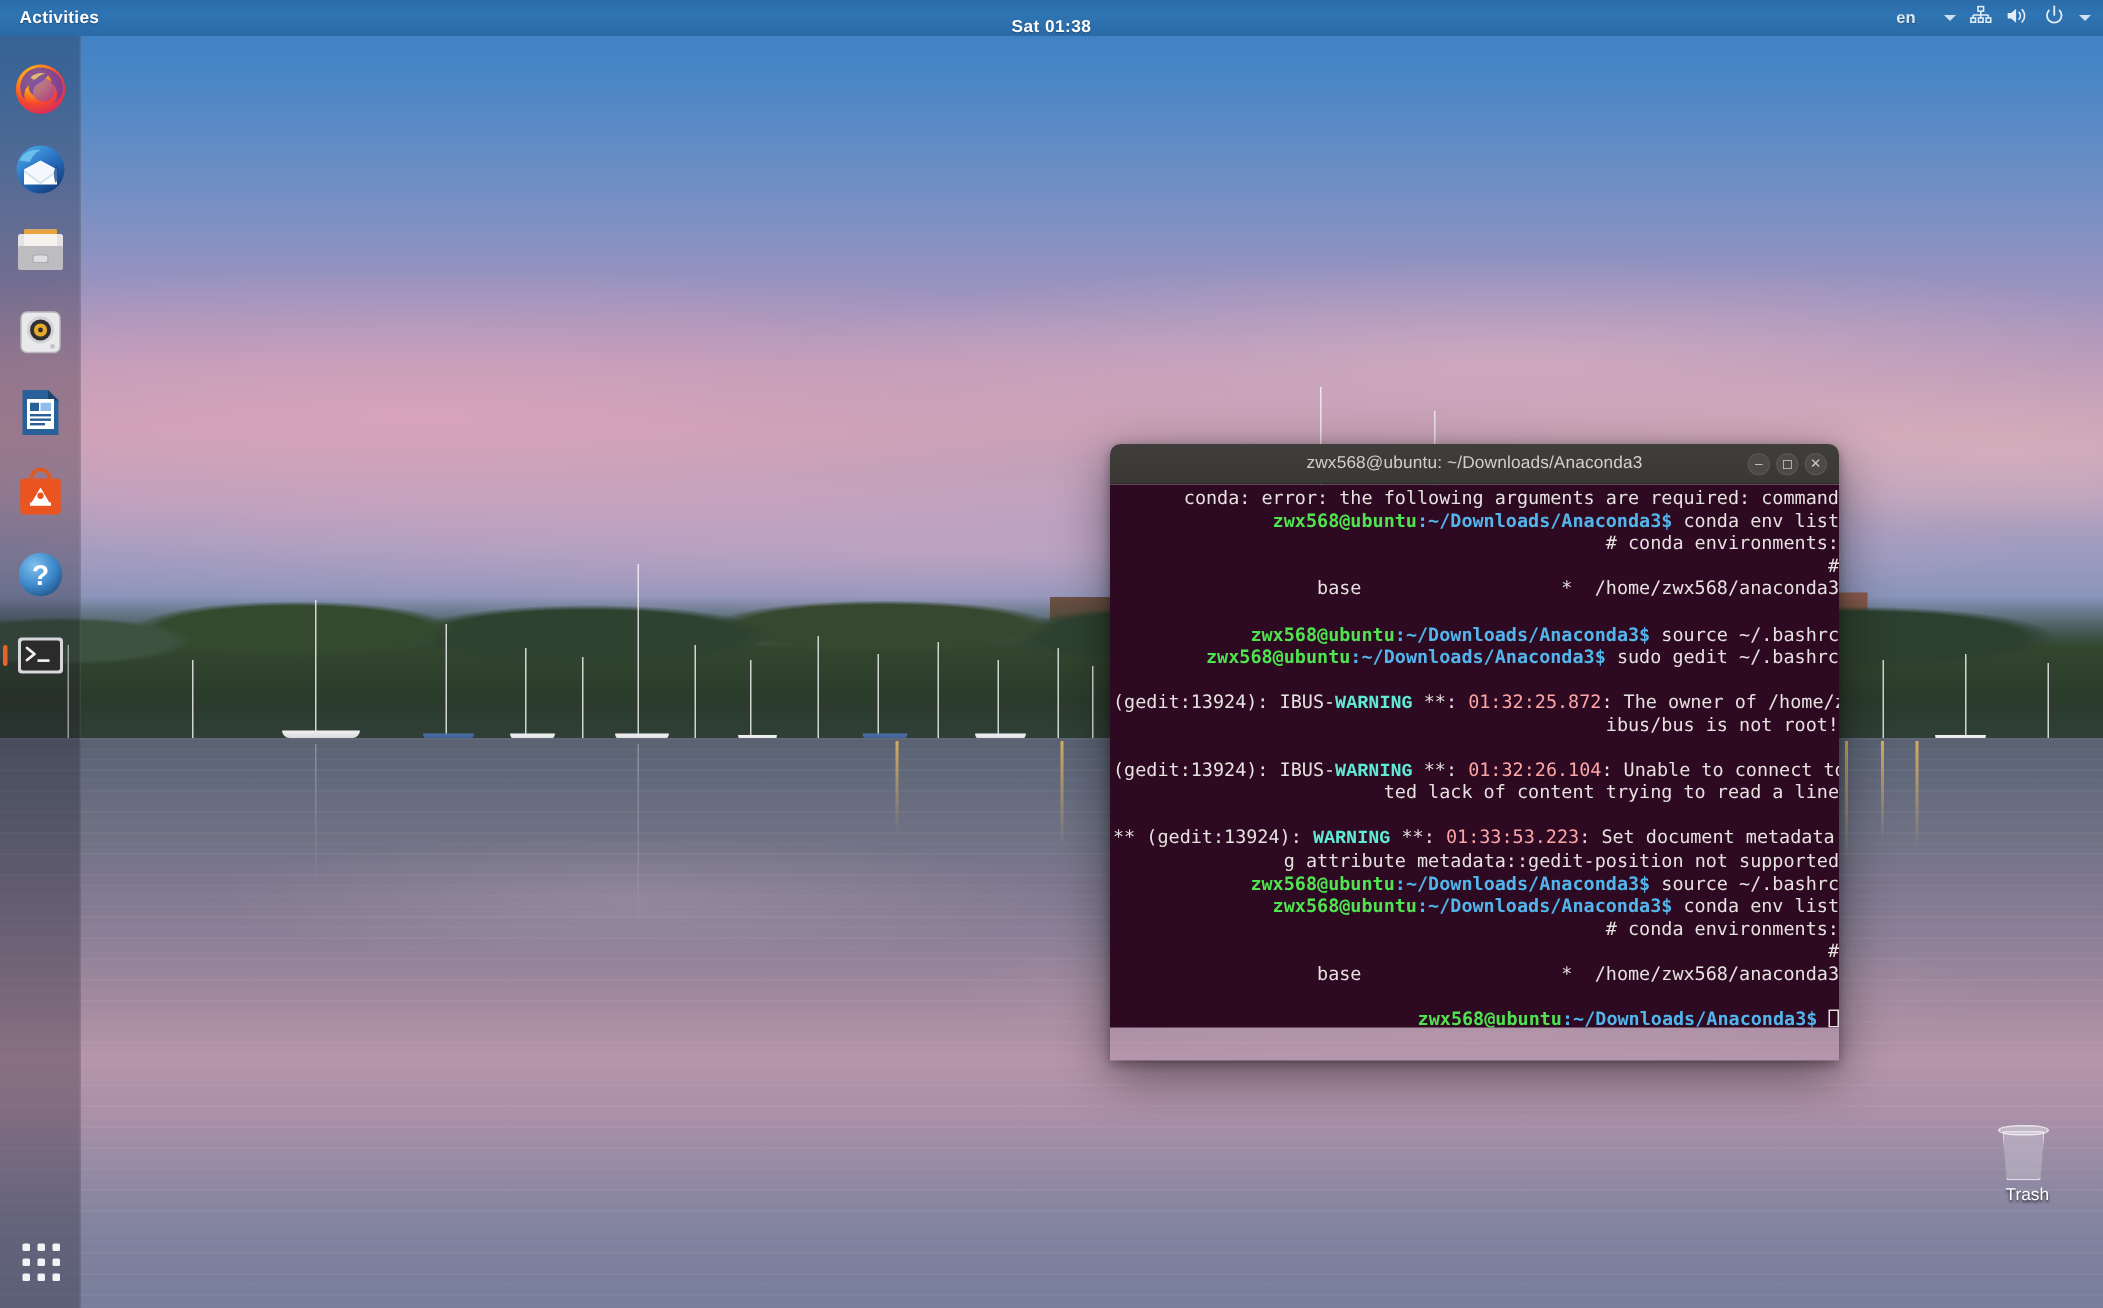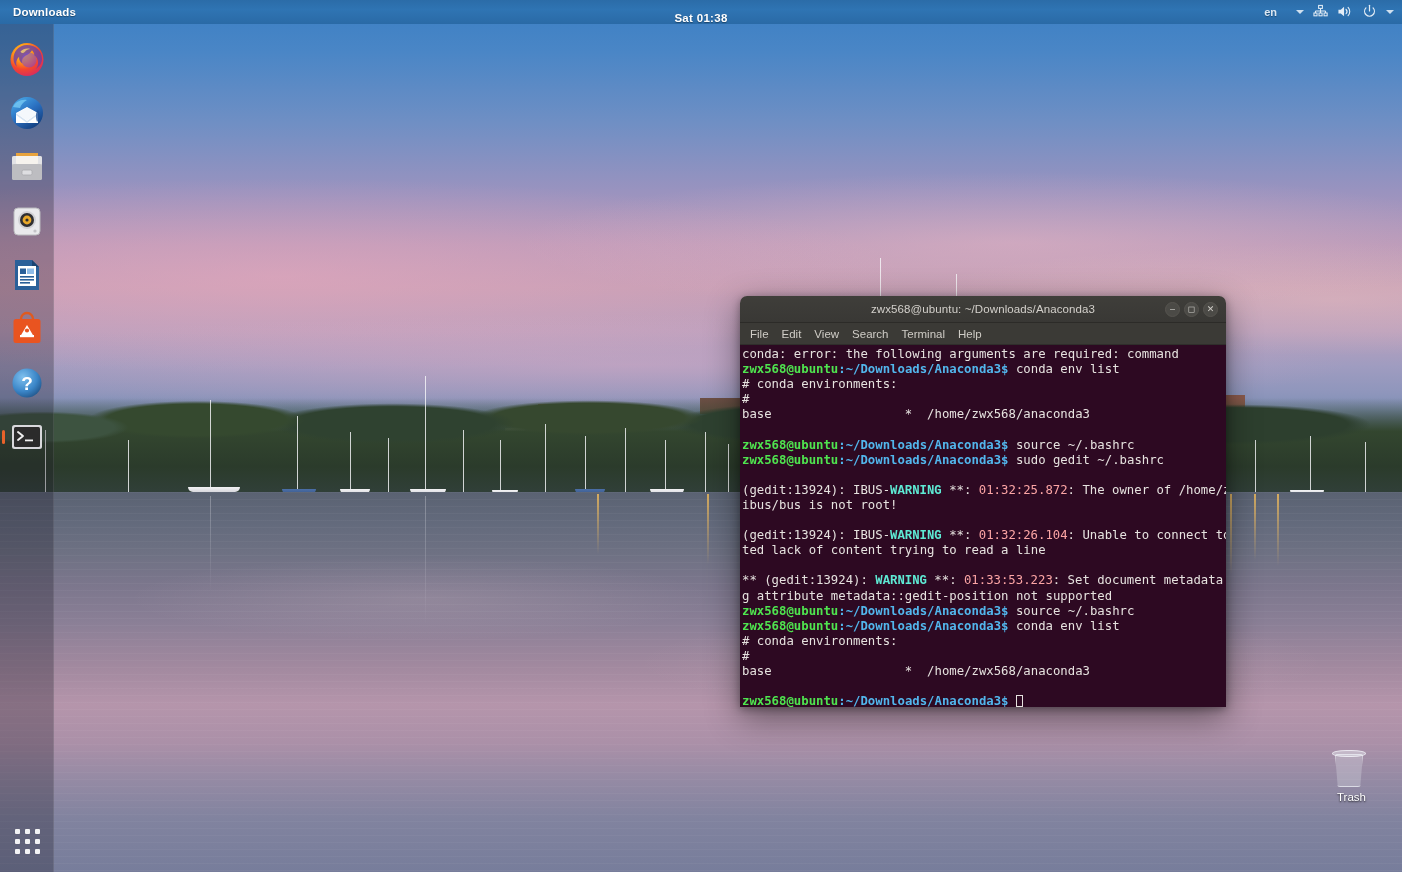--- a/index.html
+++ b/index.html
@@ -205,21 +205,21 @@
   #menubar{
     height:22px; background:#3b3a36;
     display:flex; align-items:center; padding-left:10px; gap:13px;
     border-bottom:1px solid #2f2e2b;
   }
   .menuitem{ font-size:11.5px; color:#cfccc6; }
   #screen{
     height:362px; background:#2d0922; padding:2px 0 0 2px;
     font-family:"DejaVu Sans Mono","Liberation Mono",monospace;
     font-size:12.3px; line-height:15.1px; color:#e6e2df;
-    overflow:hidden; white-space:pre;
+    overflow:hidden; white-space:pre;text-align:right;
   }
   .ln{ height:15.1px; }
   .u{ color:#4fe44f; font-weight:bold; }
   .p{ color:#52b6ec; font-weight:bold; }
   .w{ color:#5eead4; font-weight:bold;font-family:Liberation Mono, monospace; }
   .t{ color:#fca5a5; }
   .cur{
     display:inline-block; width:7px; height:12.5px;
     border:1px solid #e6e2df; vertical-align:-2px;
   }
@@ -284,21 +284,21 @@
   <div class="refl" style="left:210px;top:496px;height:96px;"></div>
   <div class="refl" style="left:880px;top:506px;height:120px;"></div>
   <div class="lightrefl" style="left:597px;top:494px;height:60px;"></div>
   <div class="lightrefl" style="left:707px;top:494px;height:70px;"></div>
   <div class="lightrefl" style="left:1230px;top:494px;height:80px;"></div>
   <div class="lightrefl" style="left:1254px;top:494px;height:66px;"></div>
   <div class="lightrefl" style="left:1277px;top:494px;height:72px;"></div>
 </div>
 
 <div id="panel">
-  <div id="activities">Downloads</div>
+  <div id="activities">Activities</div>
 
   <div id="clockwrap">
     <span id="clock">Sat 01:38</span>
   </div>
 
   <div id="tray">
     <div class="trayitem">
       <span class="kbd">en</span>
       <span class="caret"></span>
     </div>
@@ -478,23 +478,15 @@
 
   <div id="titlebar">
     <span id="title">zwx568@ubuntu: ~/Downloads/Anaconda3</span>
     <div id="wctl">
       <div class="wbtn">–</div>
       <div class="wbtn">◻</div>
       <div class="wbtn">✕</div>
     </div>
   </div>
 
-  <div id="menubar">
-    <span class="menuitem">File</span>
-    <span class="menuitem">Edit</span>
-    <span class="menuitem">View</span>
-    <span class="menuitem">Search</span>
-    <span class="menuitem">Terminal</span>
-    <span class="menuitem">Help</span>
-  </div>
 
   <div id="screen"><div class="ln">conda: error: the following arguments are required: command</div><div class="ln"><span class="u">zwx568@ubuntu</span><span class="p">:~/Downloads/Anaconda3$</span> conda env list</div><div class="ln"># conda environments:</div><div class="ln">#</div><div class="ln">base                  *  /home/zwx568/anaconda3</div><div class="ln">&nbsp;</div><div class="ln"><span class="u">zwx568@ubuntu</span><span class="p">:~/Downloads/Anaconda3$</span> source ~/.bashrc</div><div class="ln"><span class="u">zwx568@ubuntu</span><span class="p">:~/Downloads/Anaconda3$</span> sudo gedit ~/.bashrc</div><div class="ln">&nbsp;</div><div class="ln">(gedit:13924): IBUS-<span class="w">WARNING</span> **: <span class="t">01:32:25.872</span>: The owner of /home/zwx568/.config/</div><div class="ln">ibus/bus is not root!</div><div class="ln">&nbsp;</div><div class="ln">(gedit:13924): IBUS-<span class="w">WARNING</span> **: <span class="t">01:32:26.104</span>: Unable to connect to ibus: Unexpec</div><div class="ln">ted lack of content trying to read a line</div><div class="ln">&nbsp;</div><div class="ln">** (gedit:13924): <span class="w">WARNING</span> **: <span class="t">01:33:53.223</span>: Set document metadata failed: Settin</div><div class="ln">g attribute metadata::gedit-position not supported</div><div class="ln"><span class="u">zwx568@ubuntu</span><span class="p">:~/Downloads/Anaconda3$</span> source ~/.bashrc</div><div class="ln"><span class="u">zwx568@ubuntu</span><span class="p">:~/Downloads/Anaconda3$</span> conda env list</div><div class="ln"># conda environments:</div><div class="ln">#</div><div class="ln">base                  *  /home/zwx568/anaconda3</div><div class="ln">&nbsp;</div><div class="ln"><span class="u">zwx568@ubuntu</span><span class="p">:~/Downloads/Anaconda3$</span> <span class="cur"></span></div></div>
 </div>
 
 </body></html>

